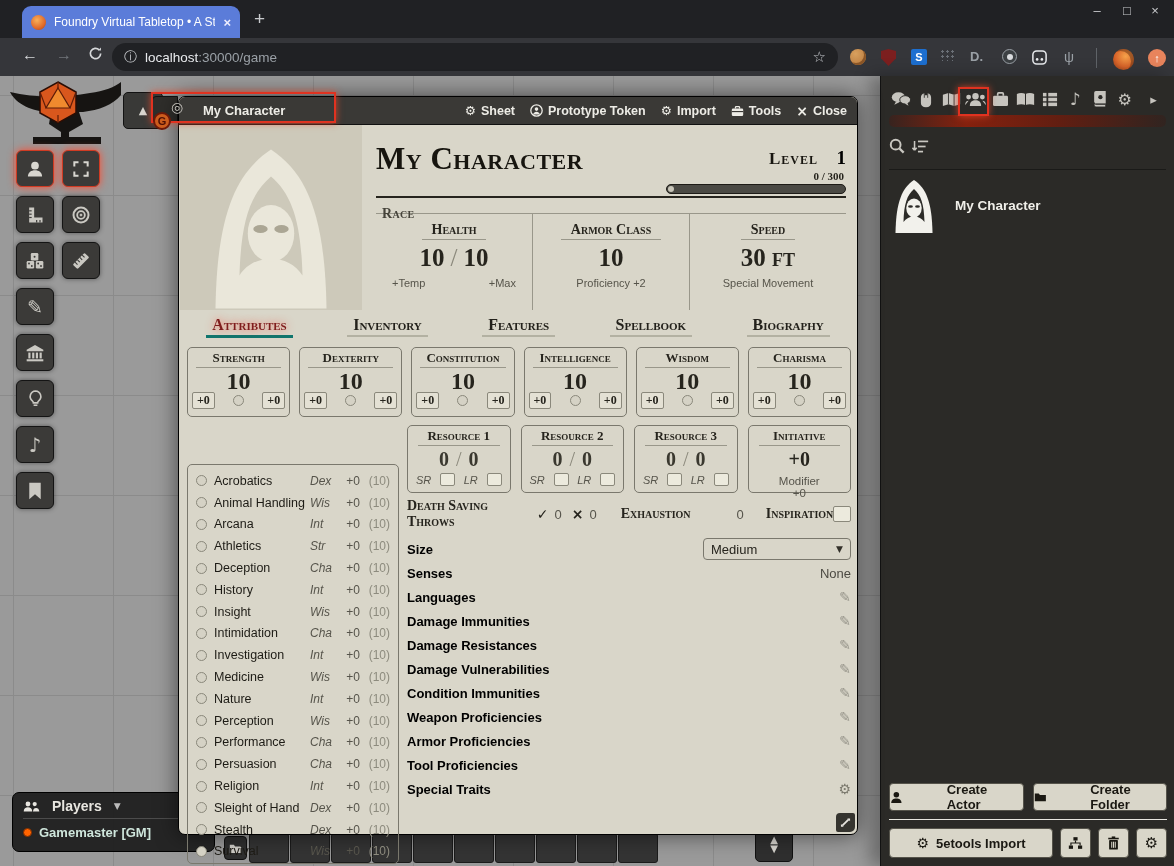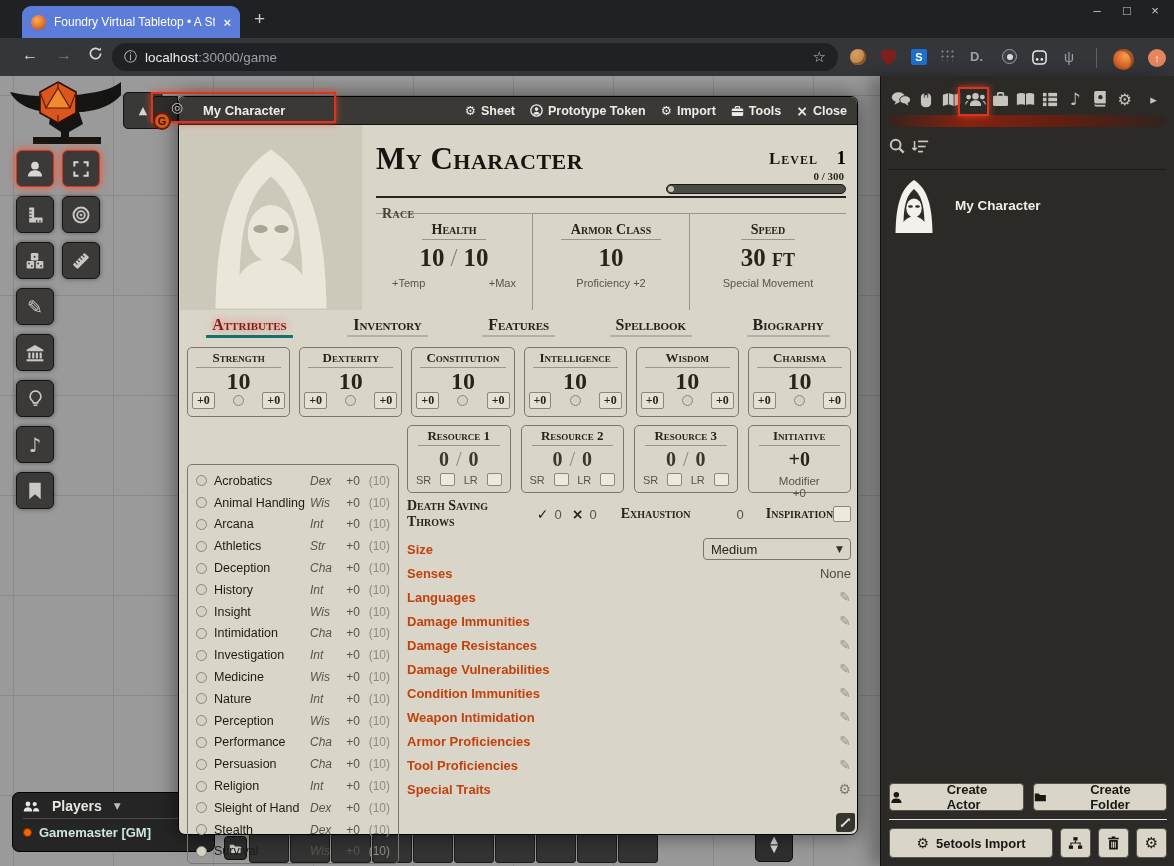--- a/index.html
+++ b/index.html
@@ -130,33 +130,33 @@
   .skpass { font-size:12px; color:#8d8b7e; width:30px; text-align:right; }
 
   
   #rightcol { position:absolute; left:228px; top:328px; width:444px; }
   #resources { display:flex; gap:10px; height:68px; }
   .res { flex:1; border:1px solid #7a786d; border-radius:5px; text-align:center; padding:2px 6px; }
   .resval { font-family:"Liberation Serif",serif; font-weight:bold; font-size:20px; color:#3a382f; margin-top:2px; }
   .resval .sep { color:#8a887b; font-weight:normal; margin:0 7px; }
   .resfoot { display:flex; justify-content:space-between; align-items:center; margin-top:2px; padding:0 2px; }
   .resfoot .cb { width:15px; height:13px; background:#eceadd; border:1px solid #8a887b; border-radius:2px; }
-  .resfoot .l { font-size:11px; color:#56544b; }
+  .resfoot .l { font-size:11px; color:#56544b;font-style:italic; }
   #initbox .modrow { display:flex; justify-content:space-between; font-size:11.5px; color:#56544b;
                      margin-top:4px; padding:0 4px;flex-direction:column; }
 
   #deathrow { display:flex; align-items:center; margin-top:10px; height:22px; }
   .dslbl { font-size:13px; font-weight:bold; color:#26241d; }
   #deathrow .mk { font-weight:bold; font-size:14px; color:#26241d; }
   #deathrow .num { font-size:13px; color:#56544b; margin:0 10px 0 6px; }
   #insp-cb { width:18px; height:16px; background:#eceadd; border:1px solid #8a887b; border-radius:2px; }
 
   #traits { margin-top:12px; }
   .trrow { display:flex; align-items:center; justify-content:space-between; height:24px; }
-  .trlbl { font-size:13px; font-weight:bold; color:#c2410c; }
+  .trlbl { font-size:13px; font-weight:bold; color:#000000; }
   .trval { font-size:13px; color:#4c4a42; }
   .edit-ic { color:#96948a; font-size:14px; }
   #sizesel { width:148px; height:22px; border:1px solid #7a786d; border-radius:4px; display:flex;
              align-items:center; padding:0 7px; font-size:13px; color:#26241d; background:#d9d6c9; }
   #sizesel .car { margin-left:auto; font-size:9px; color:#33312a; }
 
   #resize { position:absolute; right:2px; bottom:2px; width:19px; height:19px; background:#35342f;
             border-radius:4px 2px 5px 2px; display:flex; align-items:center; justify-content:center; }
 
   
@@ -768,21 +768,21 @@
       </div>
       <div class="trrow">
         <span class="trlbl">Damage Vulnerabilities</span>
         <span class="edit-ic glyph">✎</span>
       </div>
       <div class="trrow">
         <span class="trlbl">Condition Immunities</span>
         <span class="edit-ic glyph">✎</span>
       </div>
       <div class="trrow">
-        <span class="trlbl">Weapon Intimidation</span>
+        <span class="trlbl">Weapon Proficiencies</span>
         <span class="edit-ic glyph">✎</span>
       </div>
       <div class="trrow">
         <span class="trlbl">Armor Proficiencies</span>
         <span class="edit-ic glyph">✎</span>
       </div>
       <div class="trrow">
         <span class="trlbl">Tool Proficiencies</span>
         <span class="edit-ic glyph">✎</span>
       </div>

